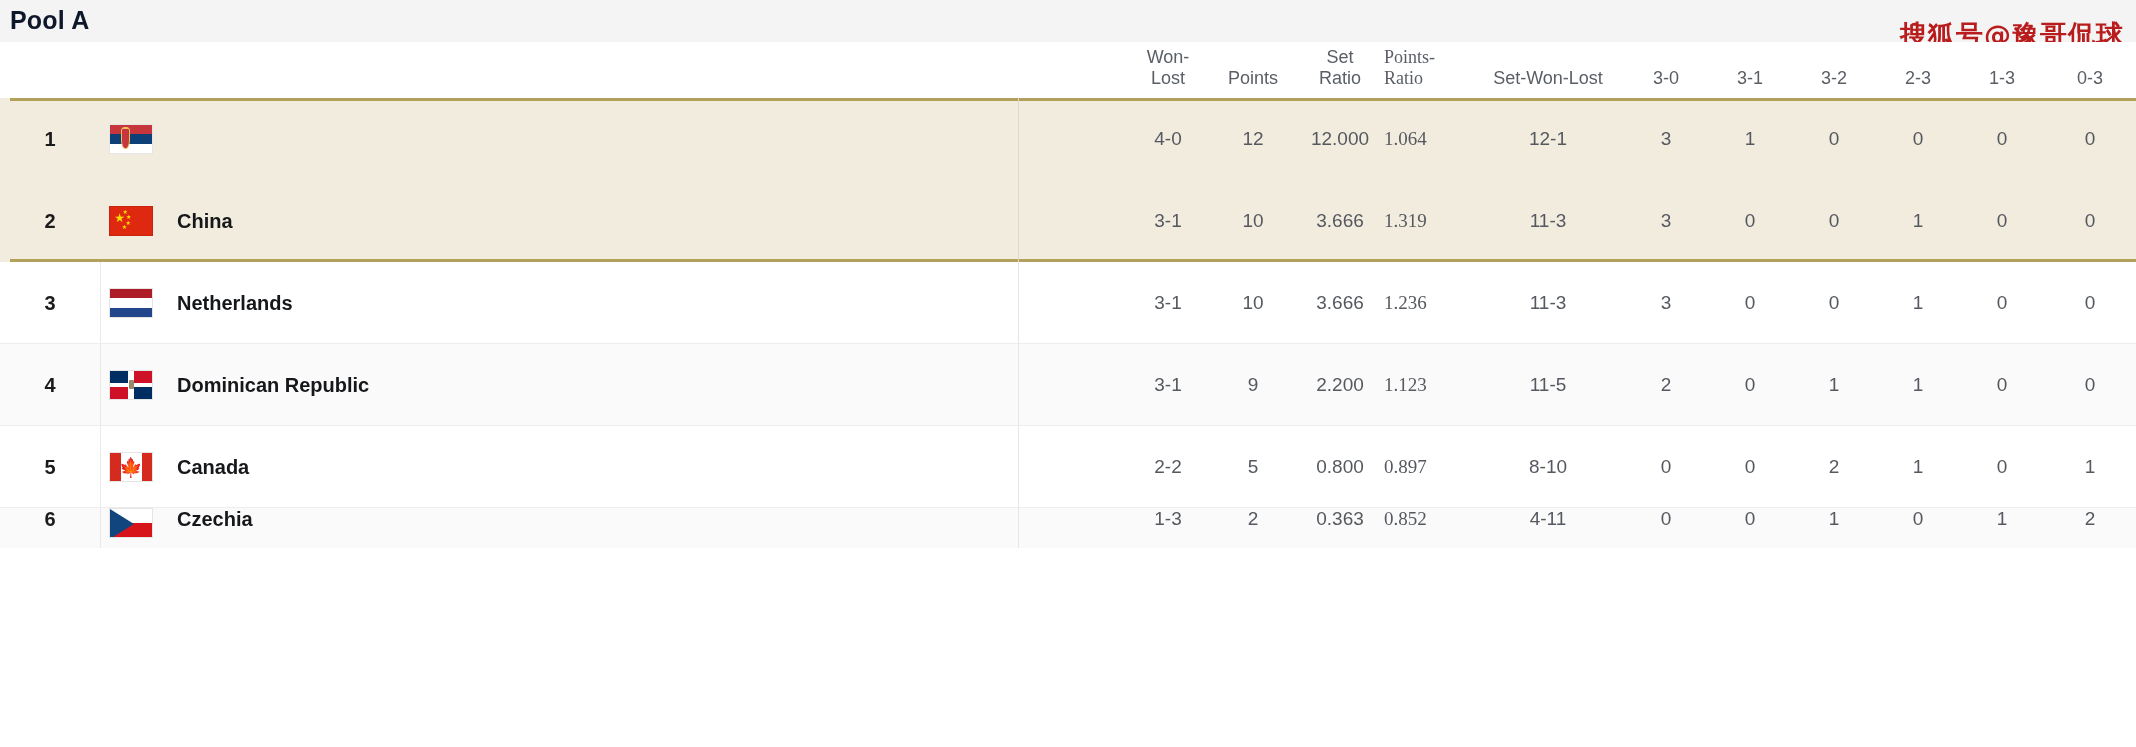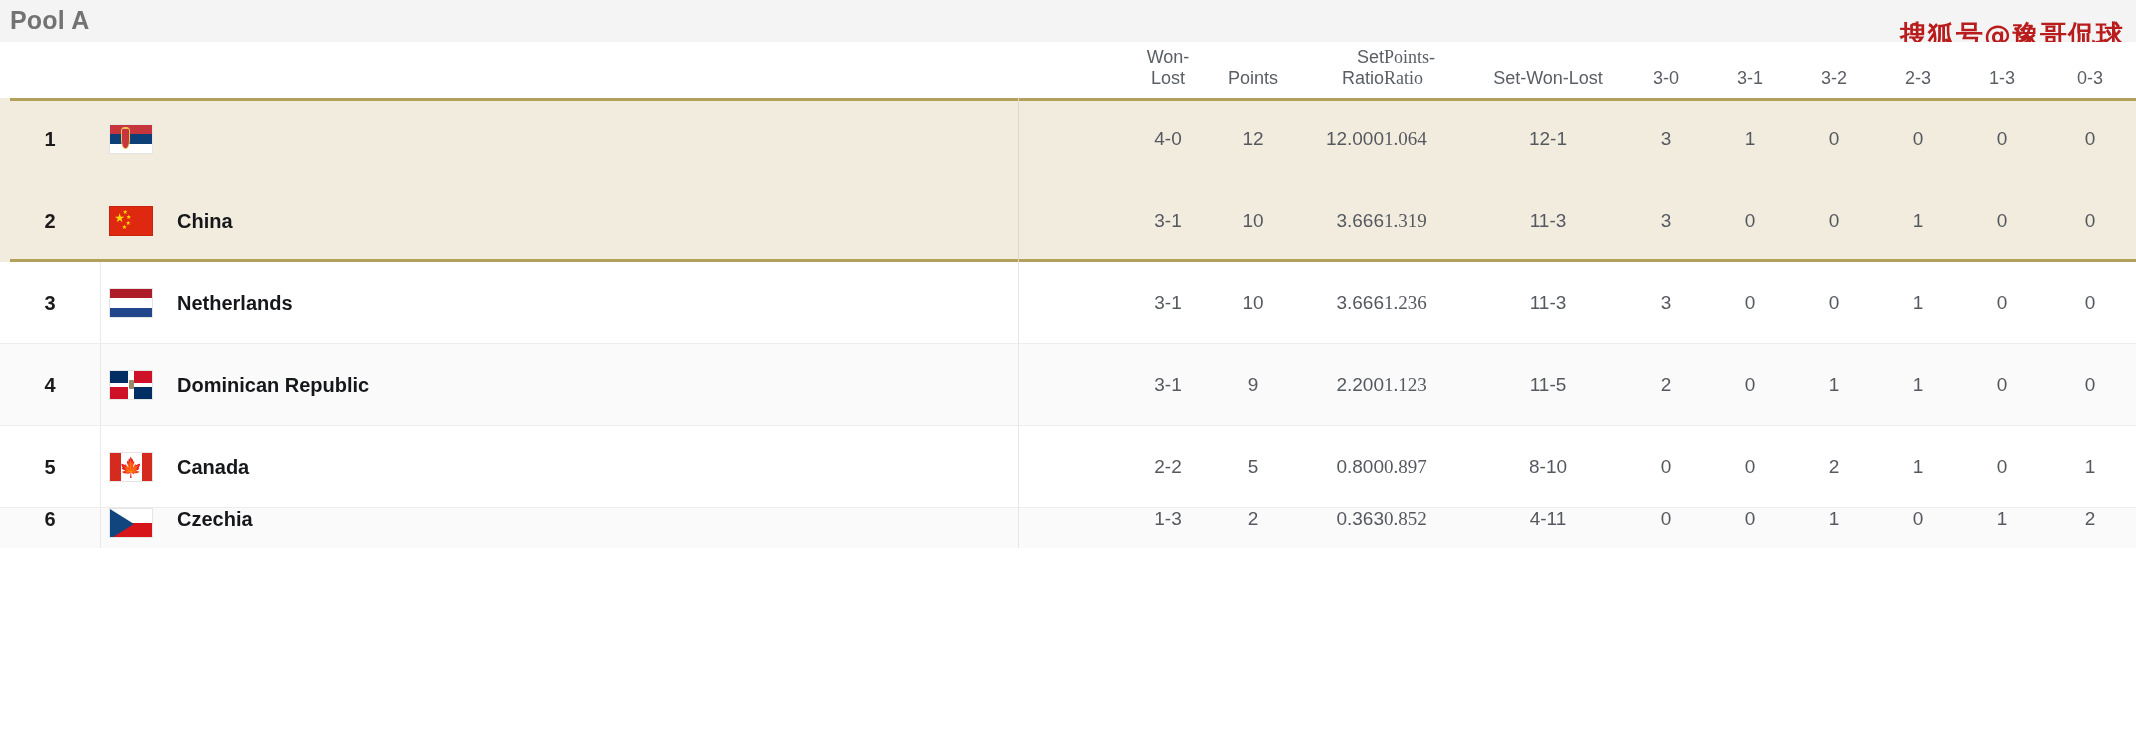--- a/index.html
+++ b/index.html
@@ -11,21 +11,21 @@
   }
   .page { position: relative; width: 2136px; height: 747px; background: #fff; }
 
   
   .titlebar {
     position: absolute; left: 0; top: 0; width: 2136px; height: 42px;
     background: #f4f4f4;
   }
   .pool-title {
     position: absolute; left: 10px; top: 6px;
-    font-size: 25px; font-weight: bold; color: #737373;
+    font-size: 25px; font-weight: bold; color: #0f172a;
     letter-spacing: .2px;
   }
 
   
   .watermark {
     position: absolute; right: 12px; top: 17px;
     font-size: 27px; font-weight: bold; color: #b91c1c;
     letter-spacing: 1px; white-space: nowrap;
     font-family: "DejaVu Sans", sans-serif;
   }
@@ -55,21 +55,21 @@
     background: #b3a05a;
   }
 
   
   .c-rank   { width: 100px; text-align: center; }
   .c-flag   { width: 62px;  display: flex; justify-content: center; }
   .c-team   { width: 350px; text-align: left; padding-left: 15px; }
   .c-spacer { flex: 1 1 auto; }
   .c-wl     { width: 84px;  text-align: center; }
   .c-pts    { width: 86px;  text-align: center; }
-  .c-sr     { width: 88px;  text-align: right; }
+  .c-sr     { width: 88px;  text-align: center; }
   .c-pr     { width: 88px;  text-align: left; font-family: Liberation Serif, serif; }
   .c-swl    { width: 152px; text-align: center; }
   .c-s      { width: 84px;  text-align: center; }
   .c-s-last { width: 92px;  text-align: center; }
 
   .rank { font-weight: bold; font-size: 20px; color: #1b1b1b; }
   .team { font-weight: bold; font-size: 20px; color: #15171a; white-space: nowrap; }
   .val  { color: #55595f; font-size: 19px; }
 
   

